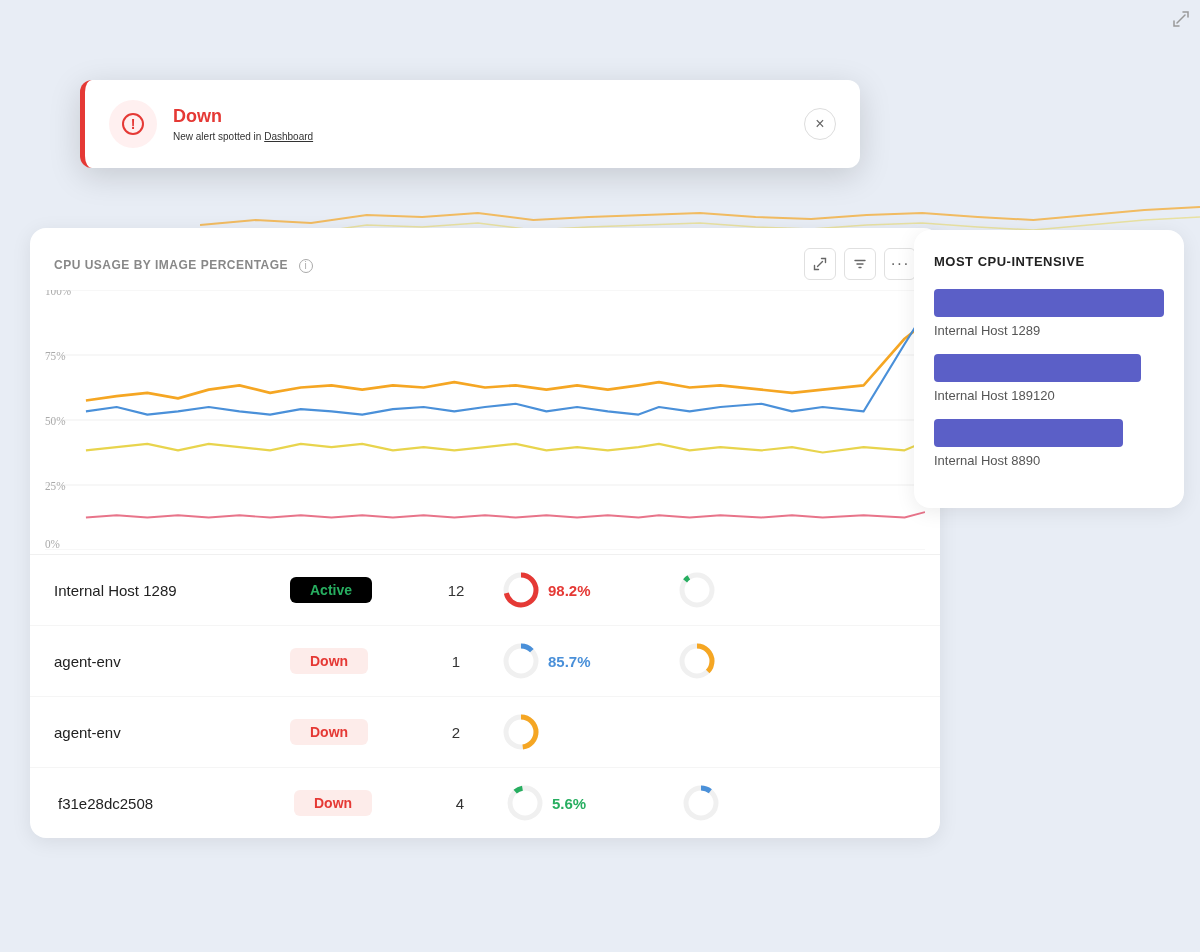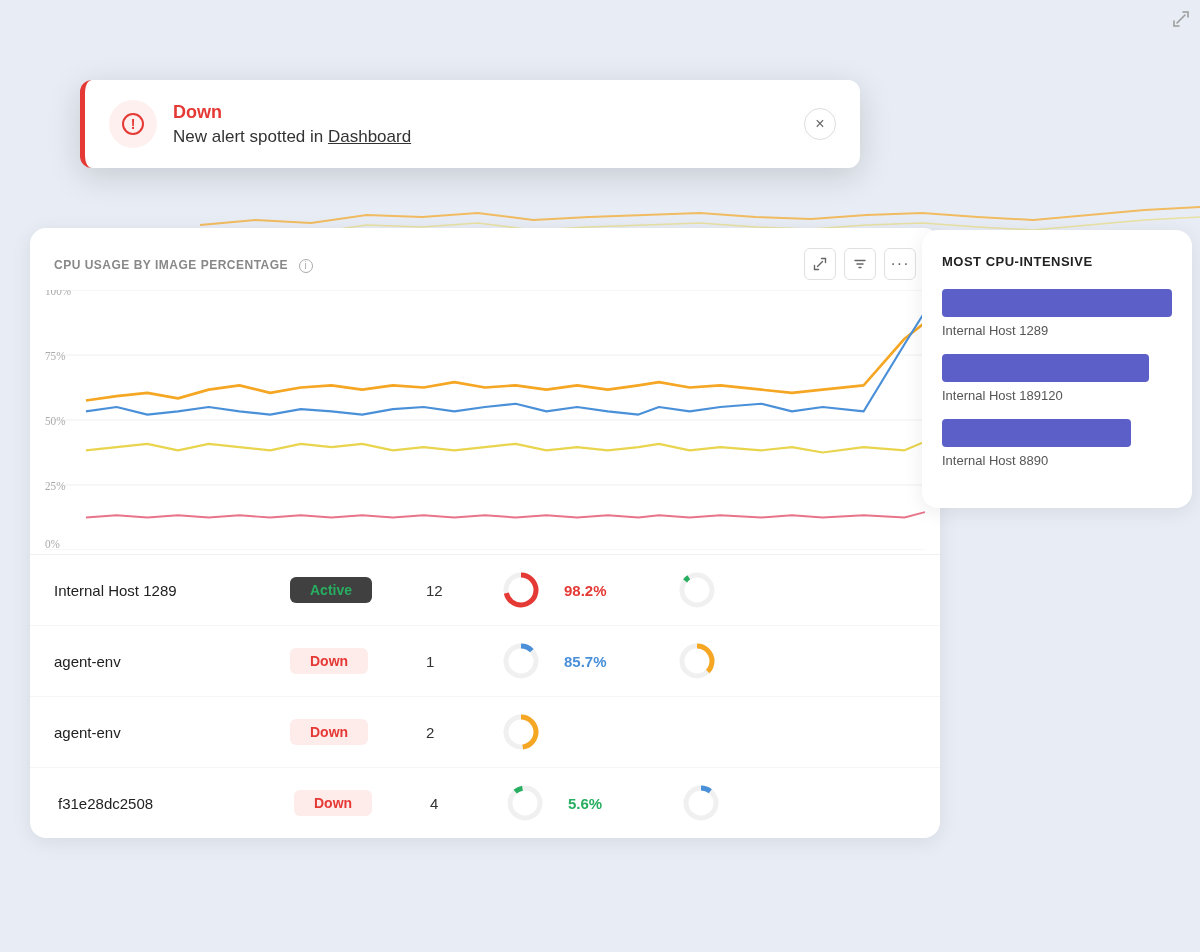--- a/index.html
+++ b/index.html
@@ -50,21 +50,21 @@
     }
 
     .alert-title {
       font-size: 18px;
       font-weight: 700;
       color: #e53935;
       margin-bottom: 4px;
     }
 
     .alert-message {
-      font-size: 17px;
+      font-size: 10px;
       color: #333;
     }
 
     .alert-message a {
       color: #333;
       text-decoration: underline;
     }
 
     .alert-close {
       width: 32px;
@@ -187,40 +187,41 @@
     .status-badge {
       display: inline-block;
       padding: 5px 20px;
       border-radius: 6px;
       font-size: 14px;
       font-weight: 600;
       text-align: center;
     }
 
     .status-active {
-      background: #404040;
+      background: #000000;
       color: #27ae60;
     }
 
     .status-down {
       background: #fdecea;
       color: #e53935;
     }
 
     .col-count {
       flex: 0 0 60px;
       font-size: 15px;
       color: #333;
+      text-align: center;
     }
 
     .col-cpu {
       flex: 0 0 160px;
       display: flex;
       align-items: center;
-      gap: 24px;
+      gap: 8px;
     }
 
     .col-cpu2 {
       flex: 0 0 80px;
       display: flex;
       align-items: center;
       gap: 8px;
     }
 
     .cpu-pct {
@@ -232,21 +233,21 @@
     .donut {
       width: 38px;
       height: 38px;
       flex-shrink: 0;
     }
 
     
     .right-panel {
       position: absolute;
       top: 230px;
-      right: 8px;
+      right: 16px;
       width: 270px;
       background: white;
       border-radius: 16px;
       box-shadow: 0 4px 20px rgba(0,0,0,0.08);
       padding: 24px 20px;
       overflow: hidden;
     }
 
     .right-title {
       font-size: 13px;

